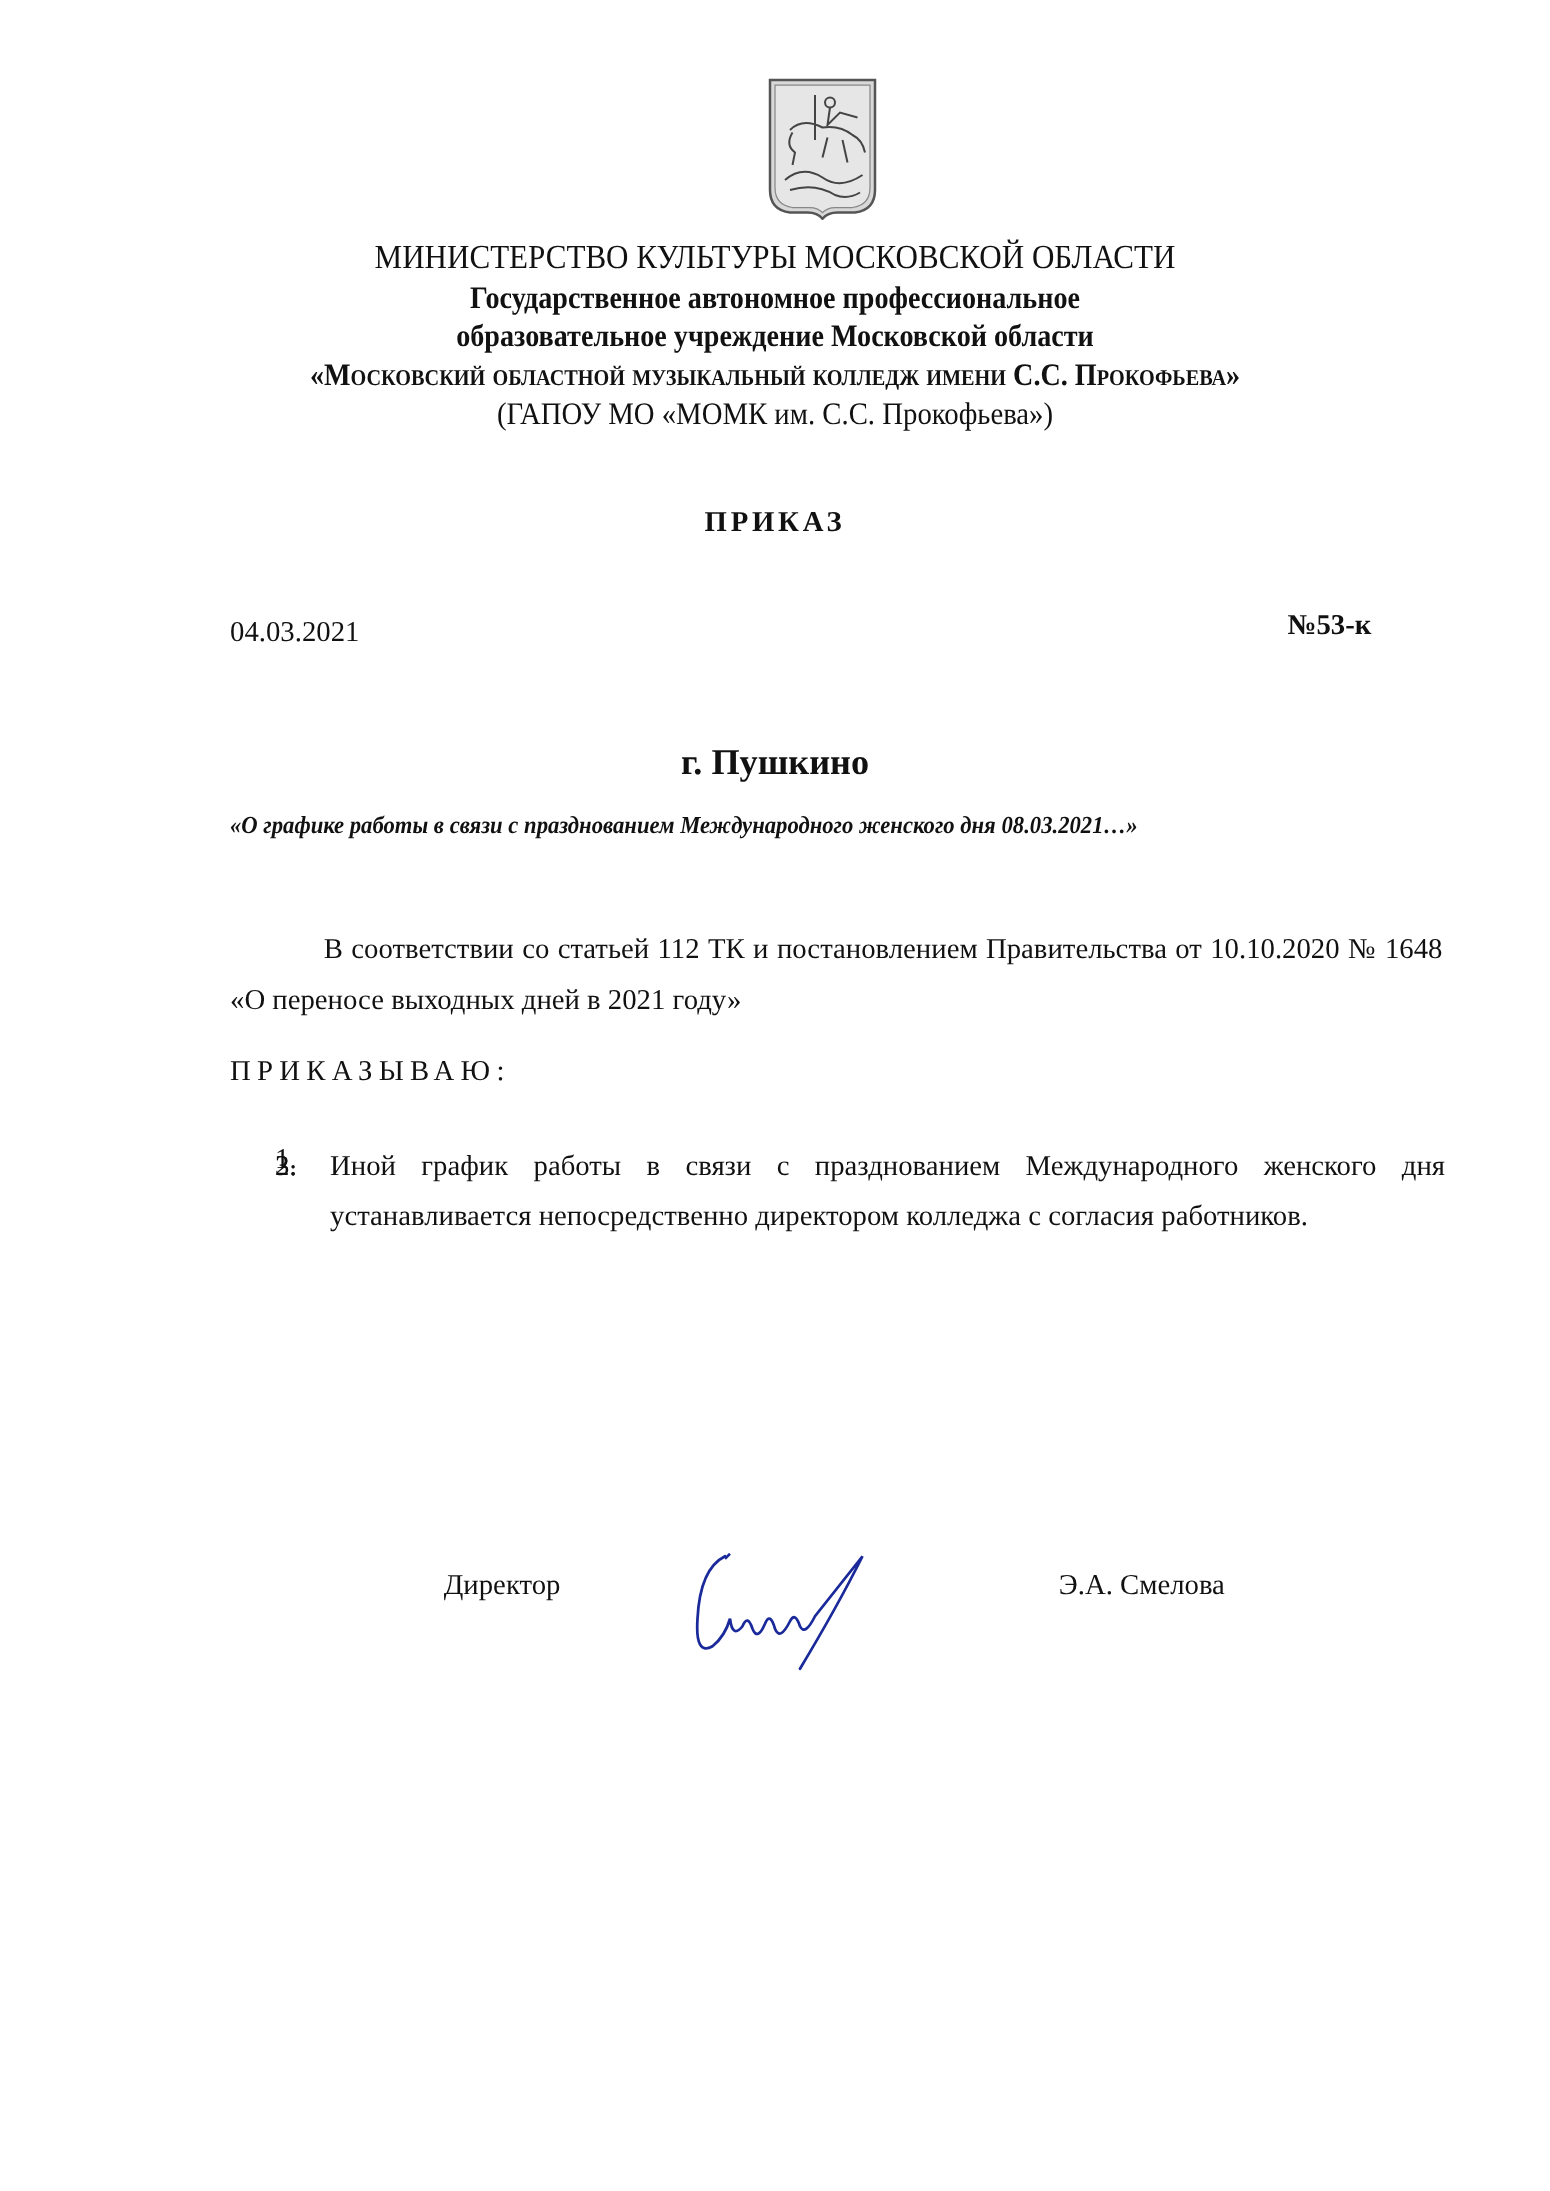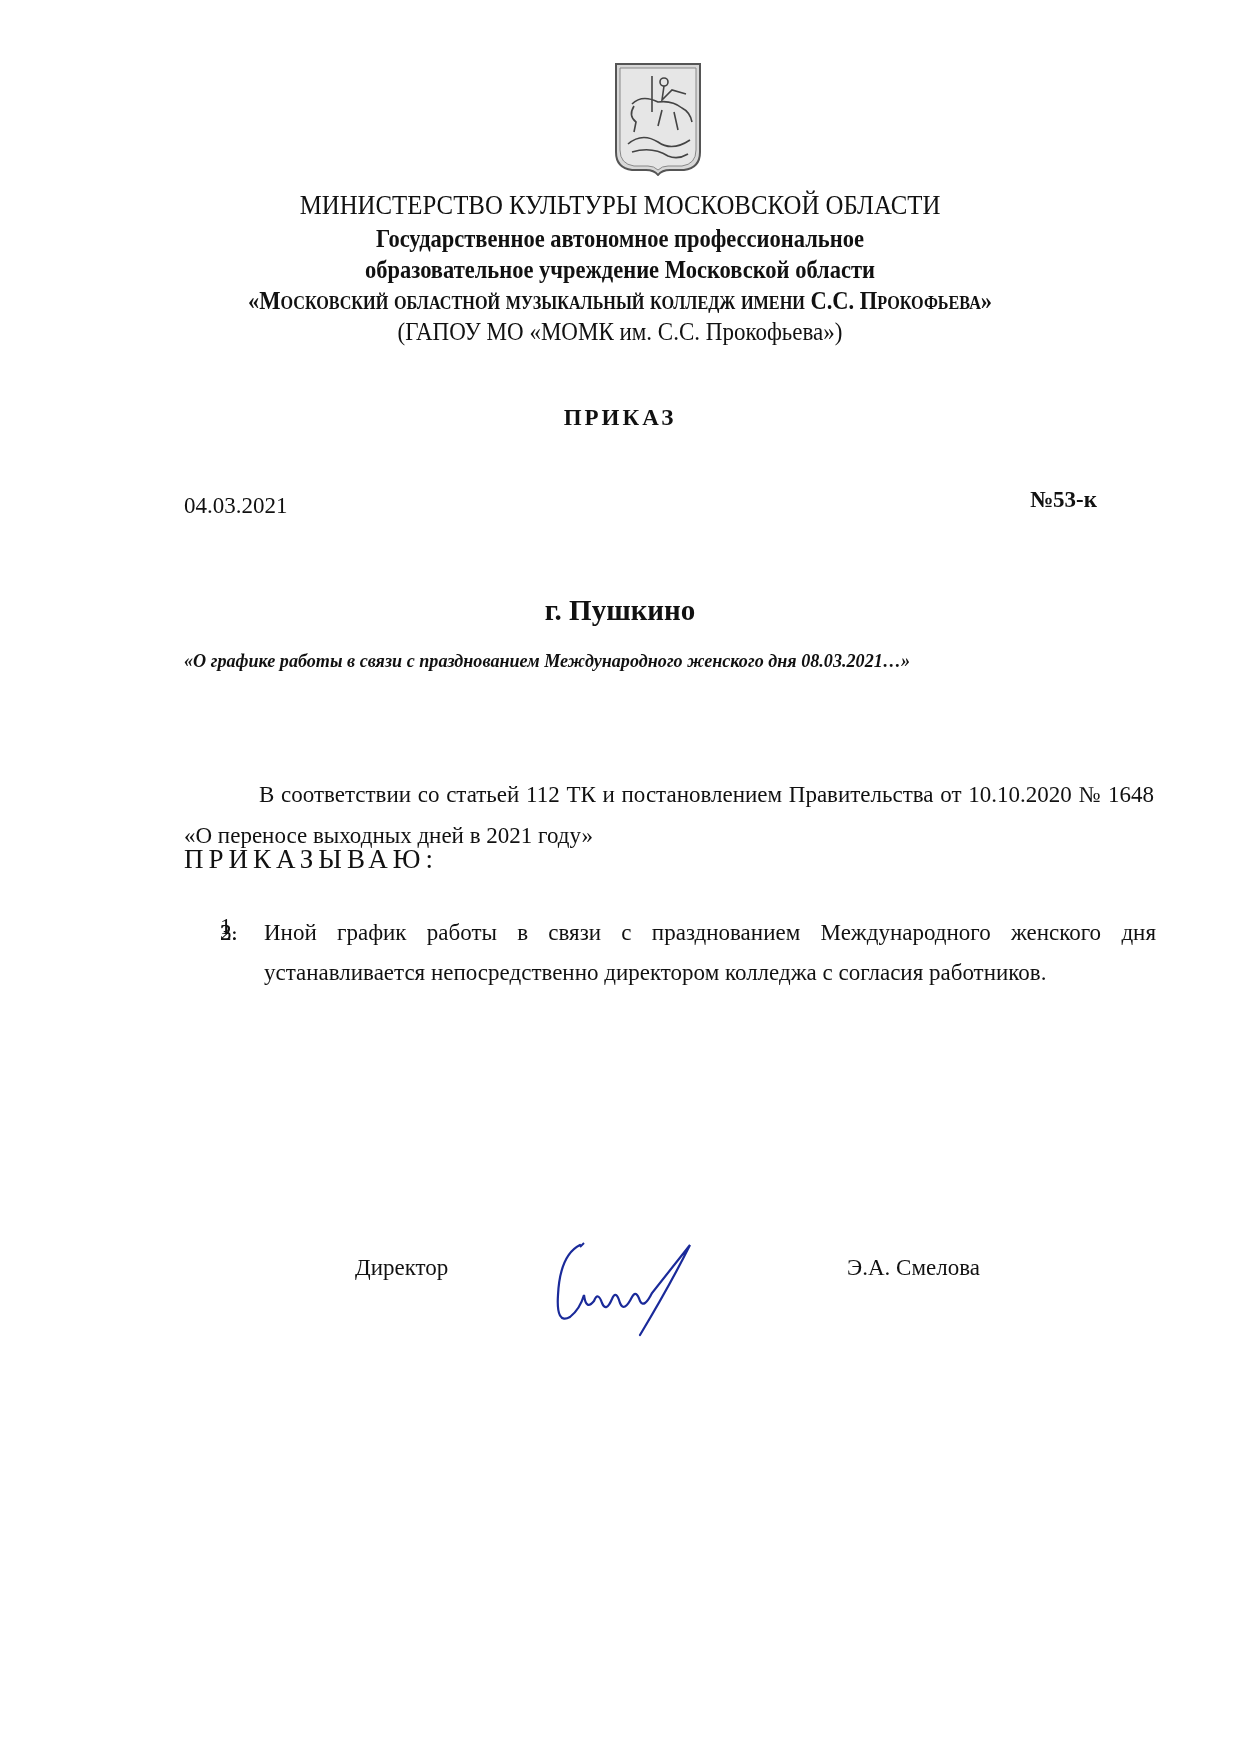--- a/index.html
+++ b/index.html
@@ -14,22 +14,22 @@
   .org1 { top: 225px; font-size: 25px; font-weight: bold; transform: scaleX(0.9); }
   .org2 { top: 256px; font-size: 25px; font-weight: bold; transform: scaleX(0.9); }
   .org3 { top: 287px; font-size: 25px; font-weight: bold; font-variant: small-caps; transform: scaleX(0.9); }
   .org4 { top: 318px; font-size: 25px; transform: scaleX(0.92); }
   .title { top: 405px; font-size: 23px; font-weight: bold; letter-spacing: 3px; }
   .date { left: 184px; top: 493px; font-size: 23px; font-weight: normal; }
   .number { left: 1030px; top: 487px; font-size: 23px; font-weight: bold; }
   .city { top: 550px; font-size: 29px; font-weight: bold; margin-top: 44px; }
   .subject { left: 184px; top: 650px; font-size: 19.5px; font-weight: bold; font-style: italic; transform-origin: left; transform: scaleX(0.93); white-space: nowrap; }
   .body-p { left: 184px; width: 970px; font-size: 23px; line-height: 41px; }
-  .p1 { top: 738px; text-indent: 75px; text-align: justify; text-align-last: left; margin-top: 36px; }
-  .order-word { left: 184px; top: 844px; font-size: 27px; letter-spacing: 5px; }
+  .p1 { top: 738px; text-indent: 75px; text-align: justify; text-align-last: left; }
+  .order-word { left: 184px; top: 844px; font-size: 23px; letter-spacing: 5px; }
   .items { left: 220px; width: 936px; top: 907px; font-size: 23px; margin: 0; padding: 0; list-style: none; }
   .items li { position: relative; padding-left: 44px; line-height: 40px; text-align: justify; margin-bottom: 6px; }
   .items li .num { position: absolute; left: 0; top: 0; }
   .sig-role { left: 355px; top: 1255px; font-size: 23px; }
   .sig-name { left: 805px; top: 1255px; font-size: 23px; margin-left: 42px; }
   #signature { left: 540px; top: 1225px; width: 200px; height: 120px; }
 </style>
 </head>
 <body>
 

